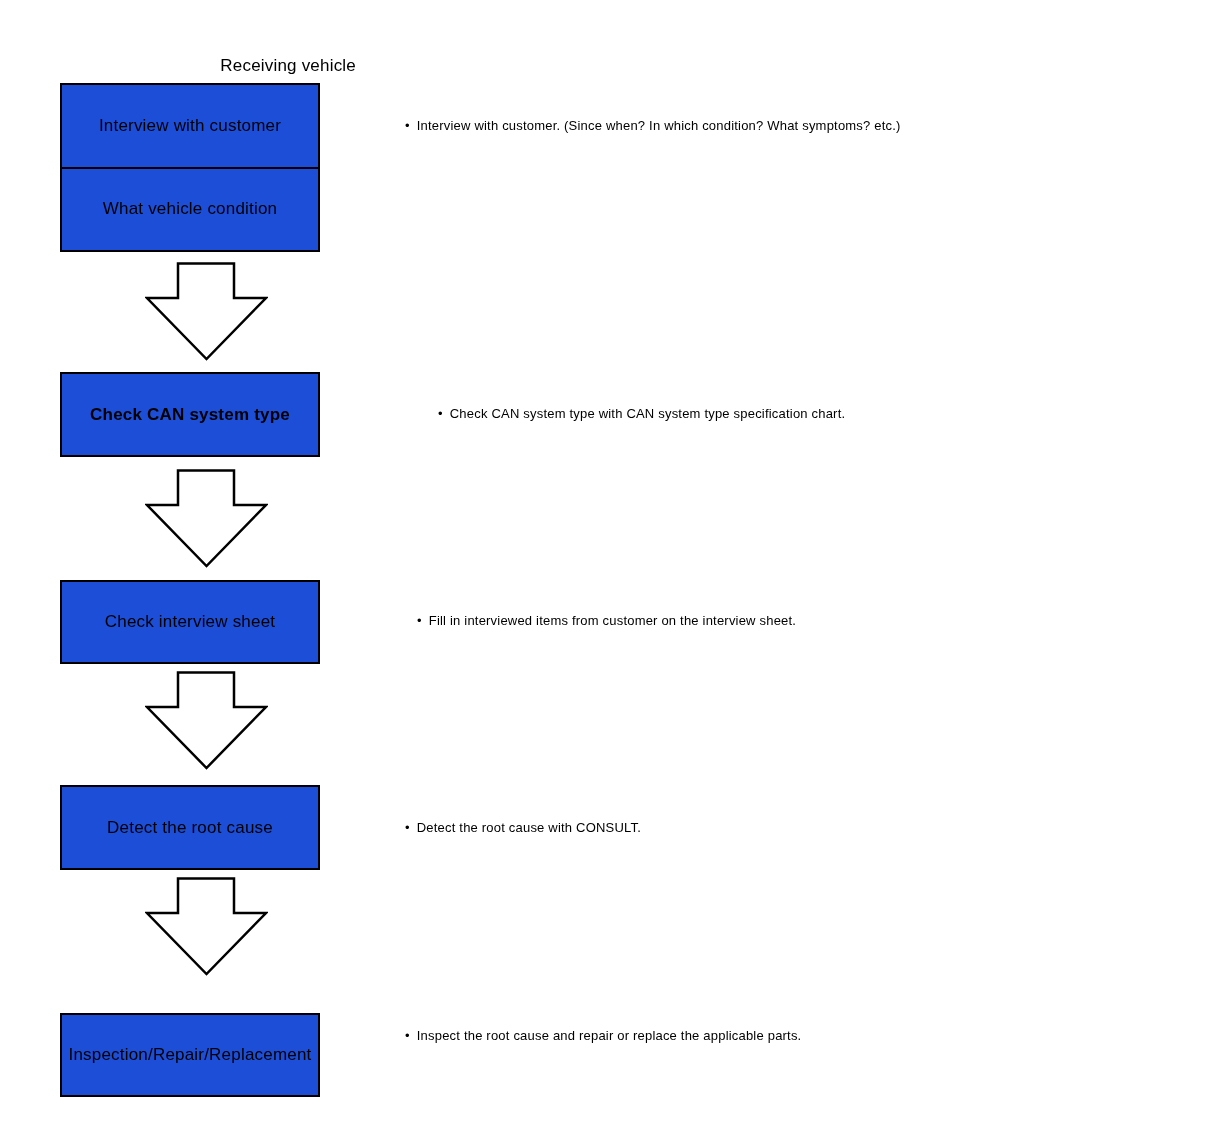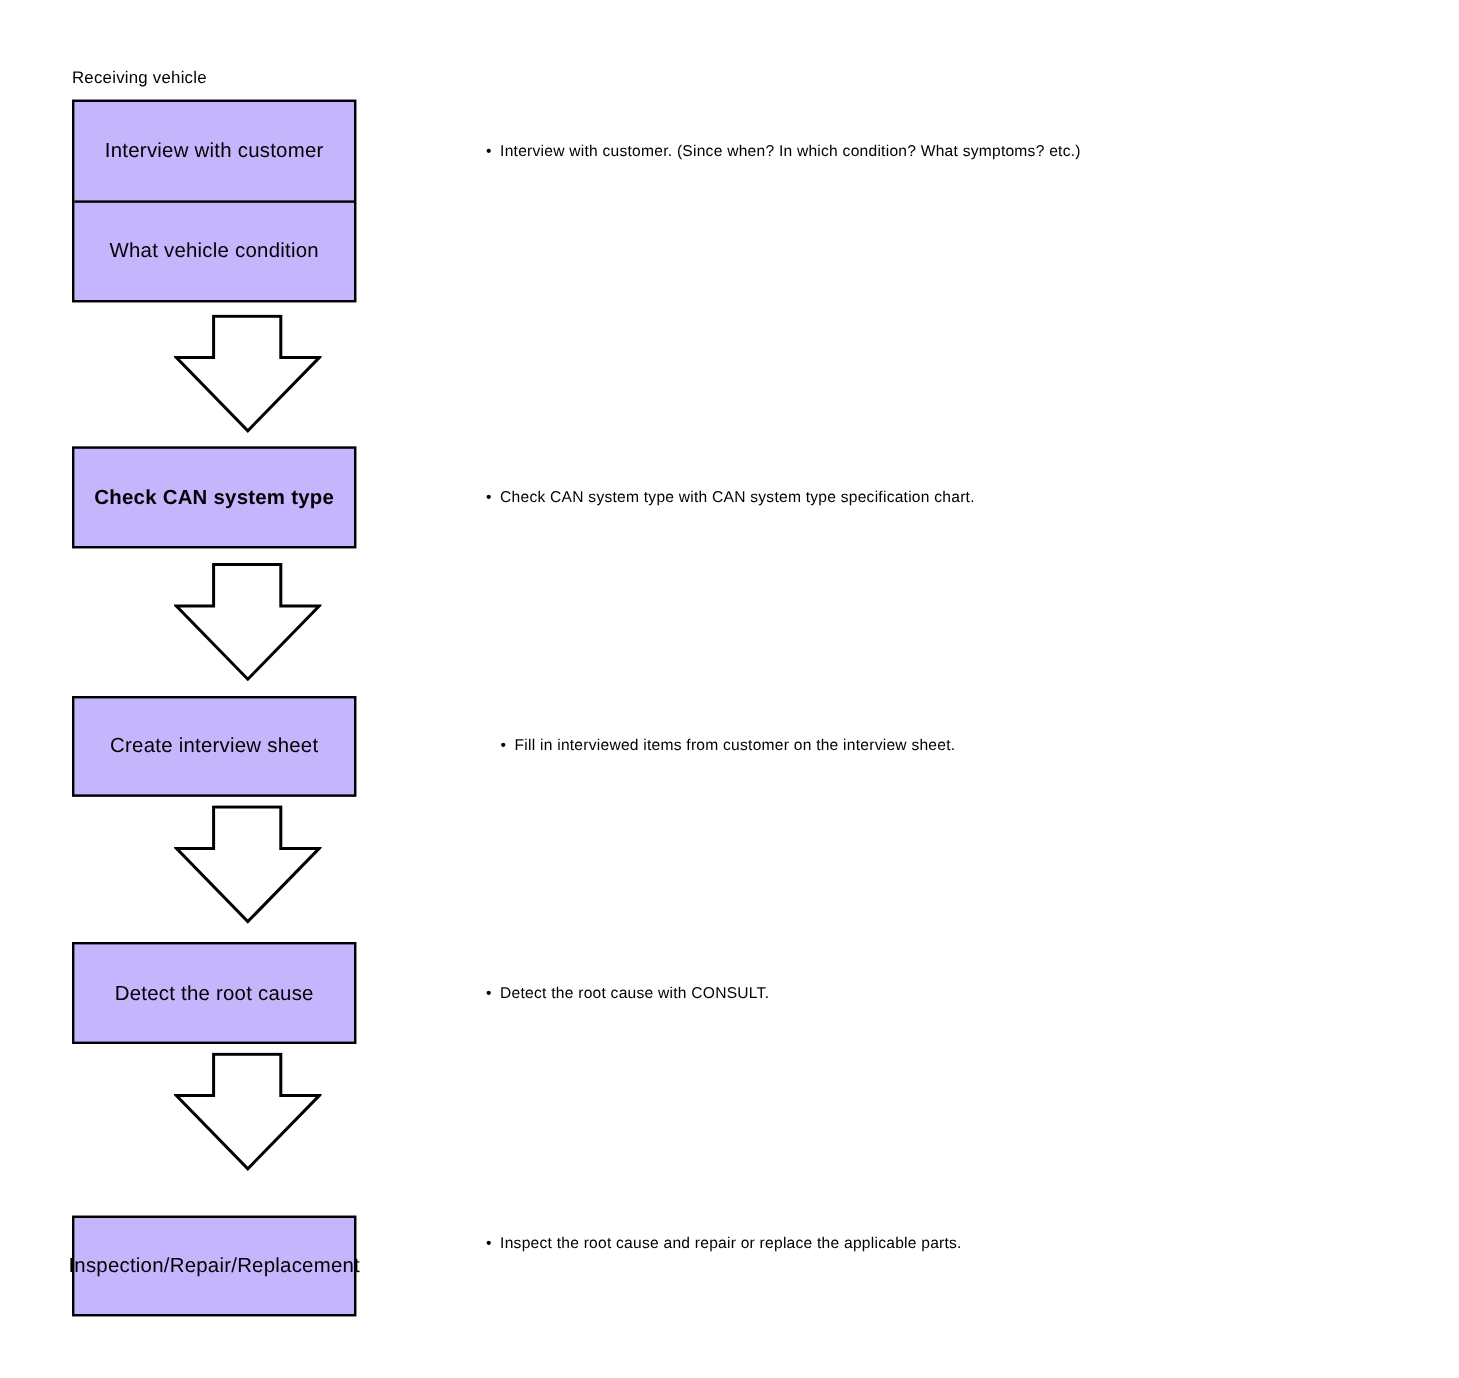--- a/index.html
+++ b/index.html
@@ -10,30 +10,30 @@
     height: 1148px;
     background: #ffffff;
     font-family: "Liberation Sans", sans-serif;
     color: #000000;
     overflow: hidden;
   }
   .flow-title {
     position: absolute;
     left: 60px; top: 56px;
     width: 296px;
-    text-align: left;
-    font-size: 14px;
+    text-align: right;
+    font-size: 17px;
     letter-spacing: 0.2px;
   }
   .flow-box {
     position: absolute;
     left: 60px;
-    width: 237px;
+    width: 260px;
     border: 2px solid #000000;
-    background: #c4b5fd;
+    background: #1d4ed8;
     display: flex;
     flex-direction: column;
   }
   .flow-box .cell {
     flex: 1;
     display: flex;
     align-items: center;
     justify-content: center;
     font-size: 17px;
     letter-spacing: 0.2px;
@@ -59,21 +59,21 @@
     position: absolute;
     left: 405px;
     font-size: 13px;
     letter-spacing: 0.2px;
     white-space: nowrap;
     line-height: 20px;
   }
   .note .bullet { display: inline-block; margin-right: 7px; }
   #note-1 { top: 116px; }
   #note-2 { top: 200px; }
-  #note-3 { top: 404px; }
+  #note-3 { top: 404px; margin-left: 33px; }
   #note-4 { top: 611px; margin-left: 12px; }
   #note-5 { top: 818px; }
   #note-6 { top: 1026px; }
 </style>
 </head>
 <body>
 
 <div class="page">
 
   <div class="flow-title">Receiving vehicle</div>
@@ -89,21 +89,21 @@
 
   <div class="flow-box" id="box-can">
     <div class="cell">Check CAN system type</div>
   </div>
 
   <svg class="flow-arrow" id="arrow-2" viewBox="0 0 123 99" xmlns="http://www.w3.org/2000/svg">
     <polygon points="33,1.5 89,1.5 89,36 121,36 61.5,97 2,36 33,36" fill="#ffffff" stroke="#000000" stroke-width="2.5"></polygon>
   </svg>
 
   <div class="flow-box" id="box-sheet">
-    <div class="cell">Create interview sheet</div>
+    <div class="cell">Check interview sheet</div>
   </div>
 
   <svg class="flow-arrow" id="arrow-3" viewBox="0 0 123 99" xmlns="http://www.w3.org/2000/svg">
     <polygon points="33,1.5 89,1.5 89,36 121,36 61.5,97 2,36 33,36" fill="#ffffff" stroke="#000000" stroke-width="2.5"></polygon>
   </svg>
 
   <div class="flow-box" id="box-detect">
     <div class="cell">Detect the root cause</div>
   </div>
 

